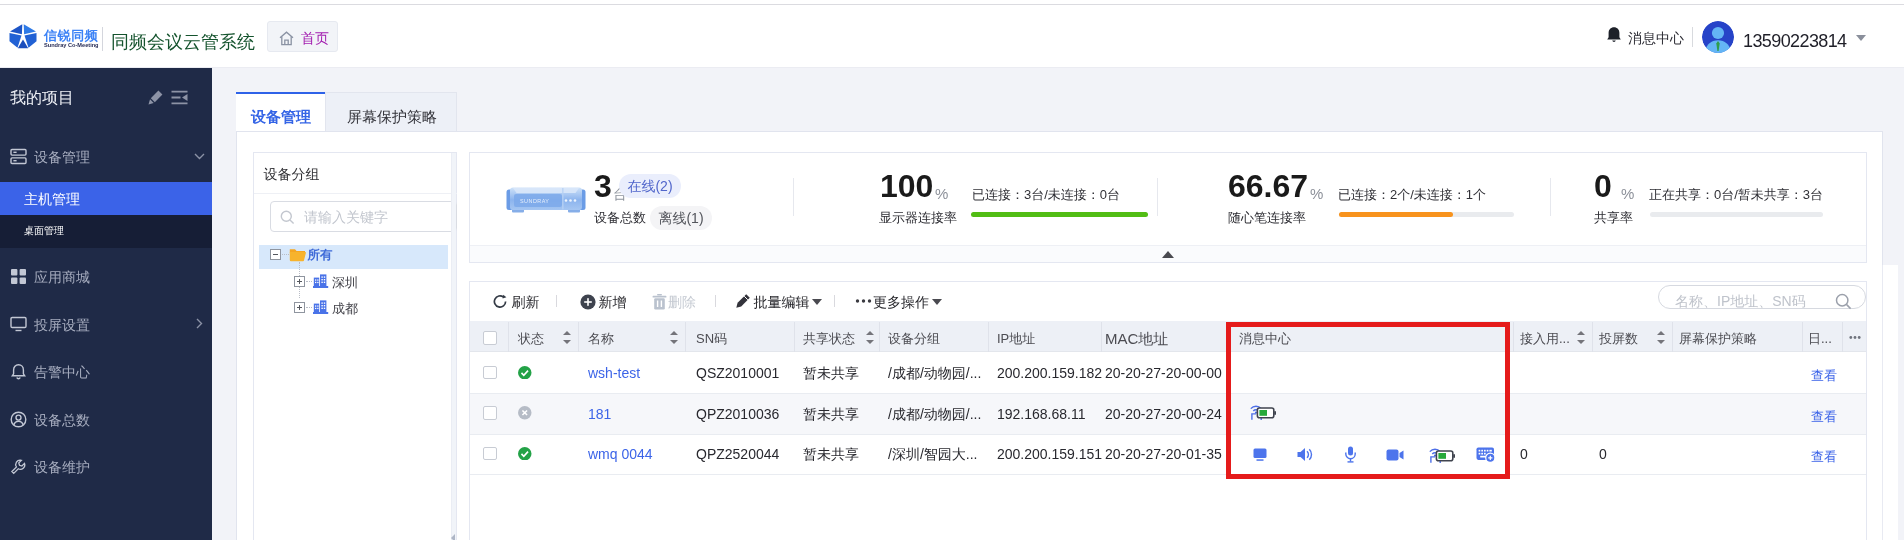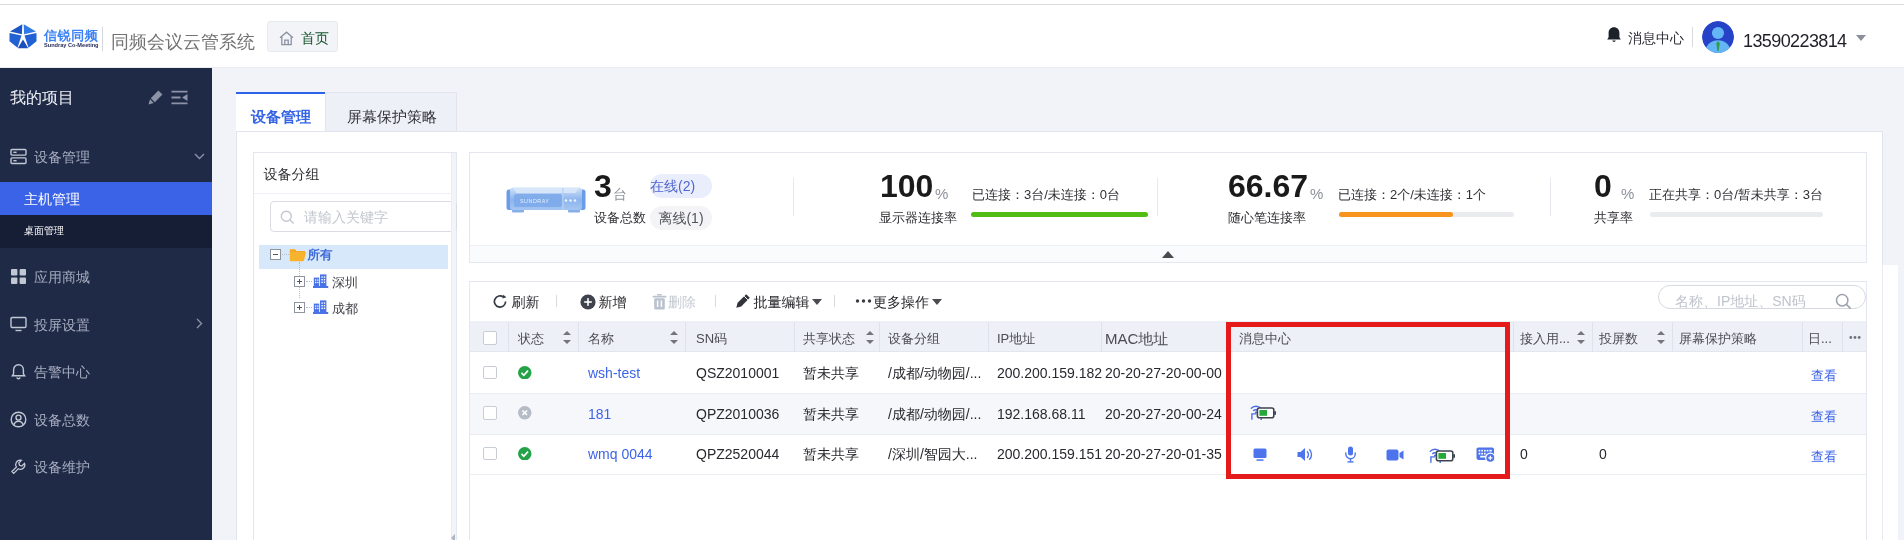--- a/index.html
+++ b/index.html
@@ -18,29 +18,29 @@
   <svg class="abs" style="left:7.5px;top:19px" width="30" height="25" viewBox="0 0 30 24.5">
     <polygon points="14.3,0 2,7.2 13.9,10" fill="#1d55c6"></polygon>
     <polygon points="15.7,0 28,7.2 16.1,10" fill="#2e7ae7"></polygon>
     <polygon points="1.5,8.8 13.5,11.3 9.5,23.5 1.5,17" fill="#2161d4"></polygon>
     <polygon points="28.5,8.8 16.5,11.3 20.5,23.5 28.5,17" fill="#2161d4"></polygon>
     <polygon points="15,15.2 9.8,24 20.2,24" fill="#1a4dbd"></polygon>
   </svg>
   <div class="abs" style="left:44px;top:22px;font-size:13px;font-weight:bold;color:#3b82f6;letter-spacing:0.6px">信锐同频</div>
   <div class="abs" style="left:44px;top:37px;font-size:8.5px;font-weight:bold;color:#272c55;white-space:nowrap;transform:scale(0.66);transform-origin:left top">Sundray Co-Meeting</div>
   <div class="abs" style="left:102px;top:22px;width:1px;height:24px;background:#d4d6dd"></div>
-  <div class="abs" style="left:111px;top:25px;font-size:18px;line-height:24px;color:#737373">同频会议云管系统</div>
+  <div class="abs" style="left:111px;top:25px;font-size:18px;line-height:24px;color:#14532d">同频会议云管系统</div>
 
   <div class="abs" style="left:266.5px;top:16px;width:71px;height:31px;background:#f2f4f8;border:1px solid #e6e9f0;border-radius:3px">
     <svg class="abs" style="left:11px;top:9px" width="15" height="15" viewBox="0 0 15 15" fill="none" stroke="#8a92a3" stroke-width="1.3">
       <path d="M1 6.8 L7.5 1.2 L14 6.8"></path>
       <path d="M2.8 5.6 V13.6 H12.2 V5.6"></path>
       <path d="M5.8 13.4 V9.2 H9.2 V13.4"></path>
     </svg>
-    <div class="abs" style="left:33.5px;top:8px;font-size:14px;color:#14532d">首页</div>
+    <div class="abs" style="left:33.5px;top:8px;font-size:14px;color:#a21caf">首页</div>
   </div>
 
   <svg class="abs" style="left:1606px;top:21px" width="16" height="18" viewBox="0 0 16 18" fill="#1d2129">
     <path d="M8 1.2 c3.2 0 5.4 2.4 5.4 5.6 v4.4 l1.4 2.2 H1.2 l1.4 -2.2 V6.8 C2.6 3.6 4.8 1.2 8 1.2z"></path>
     <path d="M6.2 14.6 a1.9 1.9 0 0 0 3.6 0z"></path>
   </svg>
   <div class="abs" style="left:1628px;top:25px;font-size:14px;color:#2b2b33">消息中心</div>
   <div class="abs" style="left:1692px;top:22px;width:1px;height:20px;background:#d8dade"></div>
   <svg class="abs" style="left:1702px;top:16px" width="32" height="32" viewBox="0 0 32 32">
     <defs>
@@ -224,21 +224,21 @@
   <rect x="8" y="7" width="48" height="13" rx="2" fill="#7ca9ea" opacity="0.85"></rect>
   <text x="14" y="15.6" font-size="5.4" fill="#e6effc" font-family="Liberation Sans" letter-spacing="0.5">SUNDRAY</text>
   <circle cx="60" cy="13.5" r="1.3" fill="#eef5fd"></circle>
     <circle cx="64.5" cy="13.5" r="1.3" fill="#eef5fd"></circle>
     <circle cx="69" cy="13.5" r="1.3" fill="#eef5fd"></circle>
   <rect x="56" y="1" width="1.6" height="21.5" fill="#b7d1f4" opacity="0.8"></rect>
 </svg>
 <div class="abs" style="left:594px;top:170px;font-size:32px;font-weight:bold;color:#1a1a1a;line-height:32px">3</div>
 <div class="abs" style="left:613px;top:186px;font-size:14px;color:#8f959e">台</div>
 <div class="abs" style="left:594px;top:209px;font-size:13px;color:#2d2d33">设备总数</div>
-<div class="abs" style="left:650px;top:174px;width:62px;height:24px;border-radius:12px;background:#eaeefc;line-height:24px;font-size:14px;color:#5166cb">在线(2)</div>
+<div class="abs" style="left:619px;top:174px;width:62px;height:24px;border-radius:12px;background:#eaeefc;text-align:center;line-height:24px;font-size:14px;color:#5166cb">在线(2)</div>
 <div class="abs" style="left:650px;top:206px;width:62px;height:24px;border-radius:12px;background:#f4f4f6;text-align:center;line-height:24px;font-size:14px;color:#53555c">离线(1)</div>
 <div class="abs" style="left:793px;top:178px;width:1px;height:38px;background:#e6e8ee"></div>
 
 <div class="abs" style="left:880px;top:170px;font-size:32px;font-weight:bold;color:#1a1a1a;line-height:32px">100</div>
 <div class="abs" style="left:935px;top:185px;font-size:15px;color:#8c9099">%</div>
 <div class="abs" style="left:879px;top:209px;font-size:13px;color:#2d2d33">显示器连接率</div>
 <div class="abs" style="left:972px;top:186px;font-size:13px;color:#303036">已连接：3台/未连接：0台</div>
 <div class="abs" style="left:971px;top:212px;width:177px;height:5px;border-radius:2.5px;background:#52bd14"></div>
 <div class="abs" style="left:1157px;top:178px;width:1px;height:38px;background:#e6e8ee"></div>
 

